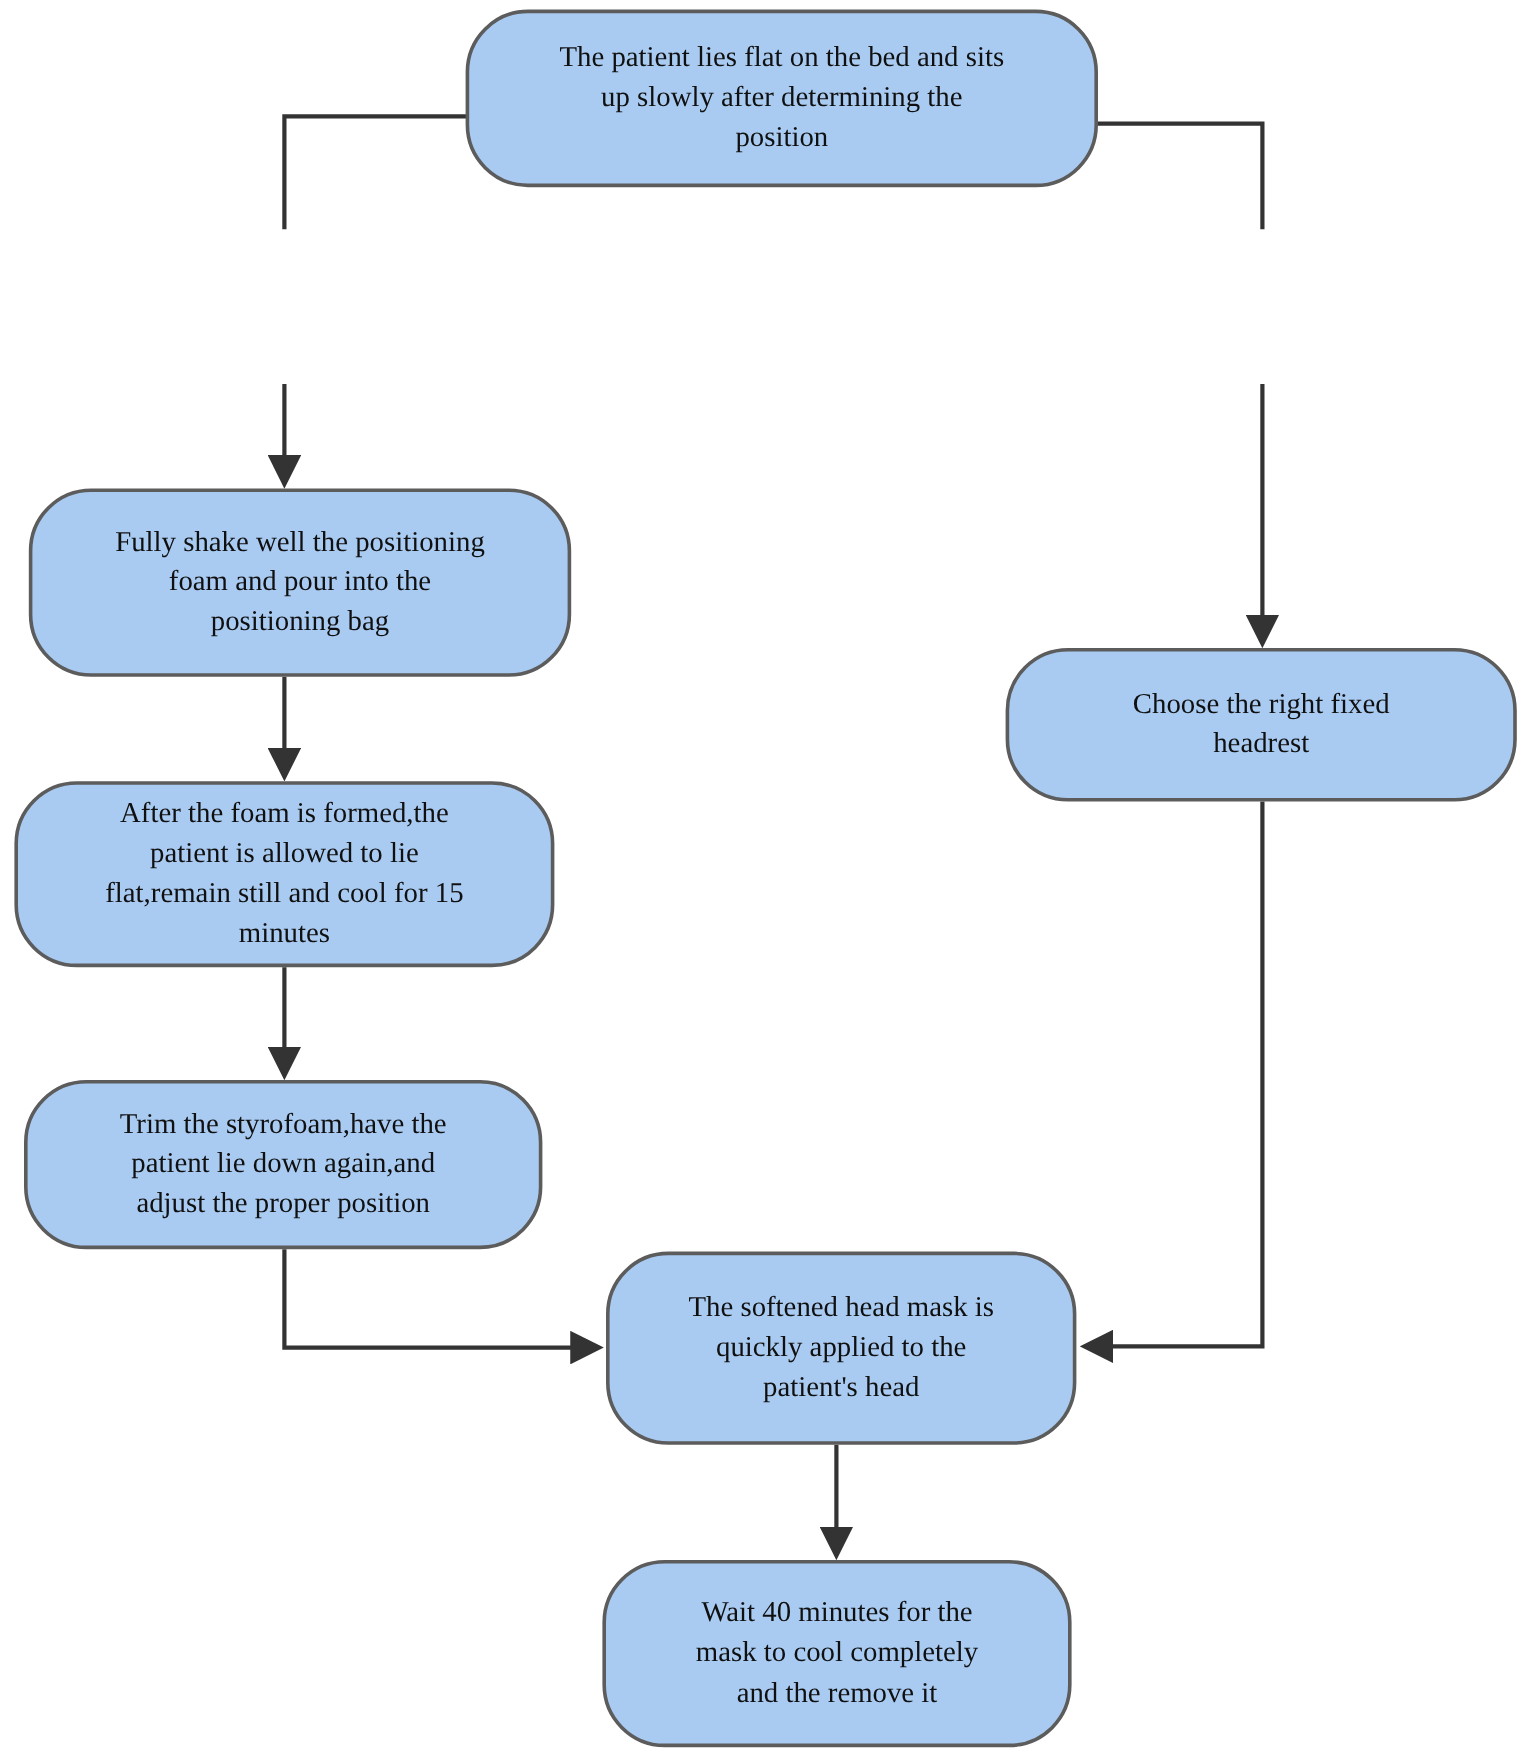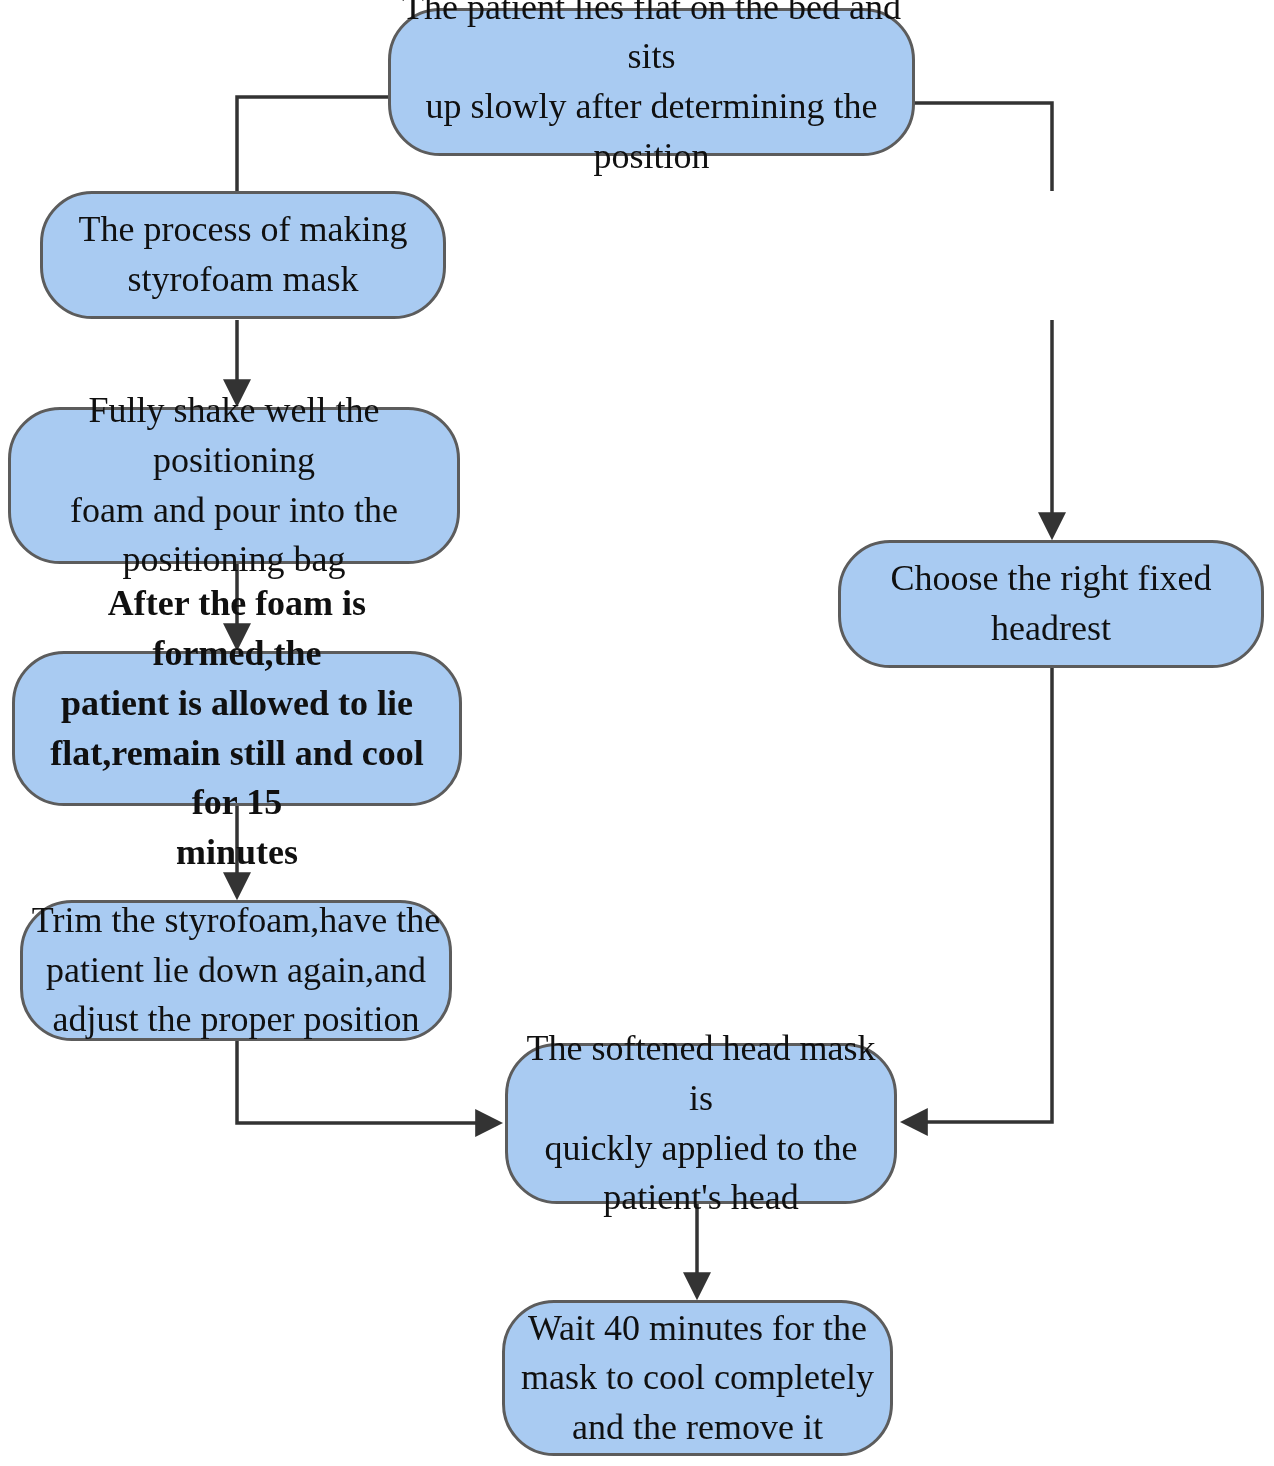--- a/index.html
+++ b/index.html
@@ -31,30 +31,30 @@
     position: absolute;
     box-sizing: border-box;
     background: var(--node-fill, #A9CBF2);
     border: 3px solid var(--node-border, #5C5C5C);
     border-radius: 52px;
     display: flex;
     align-items: center;
     justify-content: center;
     text-align: center;
     white-space: pre-line;
-    font-size: 36px;
+    font-size: 24px;
     line-height: 1.38;
     color: var(--text, #101010);
     padding: 6px 8px;
   }
   #n-start           { left: 388px; top: 8px;    width: 527px; height: 148px; }
   #n-styro-process   { left: 40px;  top: 191px;  width: 406px; height: 128px; }
   #n-headrest-proc   { left: 838px; top: 191px;  width: 404px; height: 128px; }
-  #n-shake-foam      { left: 8px;  top: 407px;  width: 452px; height: 157px; }
-  #n-foam-formed     { left: 12px;  top: 651px;  width: 450px; height: 155px; font-weight: bold; }
+  #n-shake-foam      { left: 24px;  top: 407px;  width: 452px; height: 157px; }
+  #n-foam-formed     { left: 12px;  top: 651px;  width: 450px; height: 155px; }
   #n-trim            { left: 20px;  top: 900px;  width: 432px; height: 141px; }
   #n-choose-headrest { left: 838px; top: 540px;  width: 426px; height: 128px; }
   #n-apply-mask      { left: 505px; top: 1043px; width: 392px; height: 161px; }
   #n-wait-cool       { left: 502px; top: 1300px; width: 391px; height: 156px; }
 </style>
 </head>
 <body>
 
 <div class="canvas">
 
@@ -71,22 +71,20 @@
     <path class="edge" d="M237,806 V896" marker-end="url(#arrowhead)"></path>
     <path class="edge" d="M237,1041 V1123 H499" marker-end="url(#arrowhead)"></path>
     <path class="edge" d="M1052,320 V536" marker-end="url(#arrowhead)"></path>
     <path class="edge" d="M1052,668 V1122 H904" marker-end="url(#arrowhead)"></path>
     <path class="edge" d="M697,1204 V1296" marker-end="url(#arrowhead)"></path>
   </svg>
 
   <div class="node" id="n-start">The patient lies flat on the bed and sits
 up slowly after determining the
 position</div>
-  <div class="node" id="n-styro-process">The process of making
-styrofoam mask</div>
   <div class="node" id="n-shake-foam">Fully shake well the positioning
 foam and pour into the
 positioning bag</div>
   <div class="node" id="n-foam-formed">After the foam is formed,the
 patient is allowed to lie
 flat,remain still and cool for 15
 minutes</div>
   <div class="node" id="n-trim">Trim the styrofoam,have the
 patient lie down again,and
 adjust the proper position</div>

